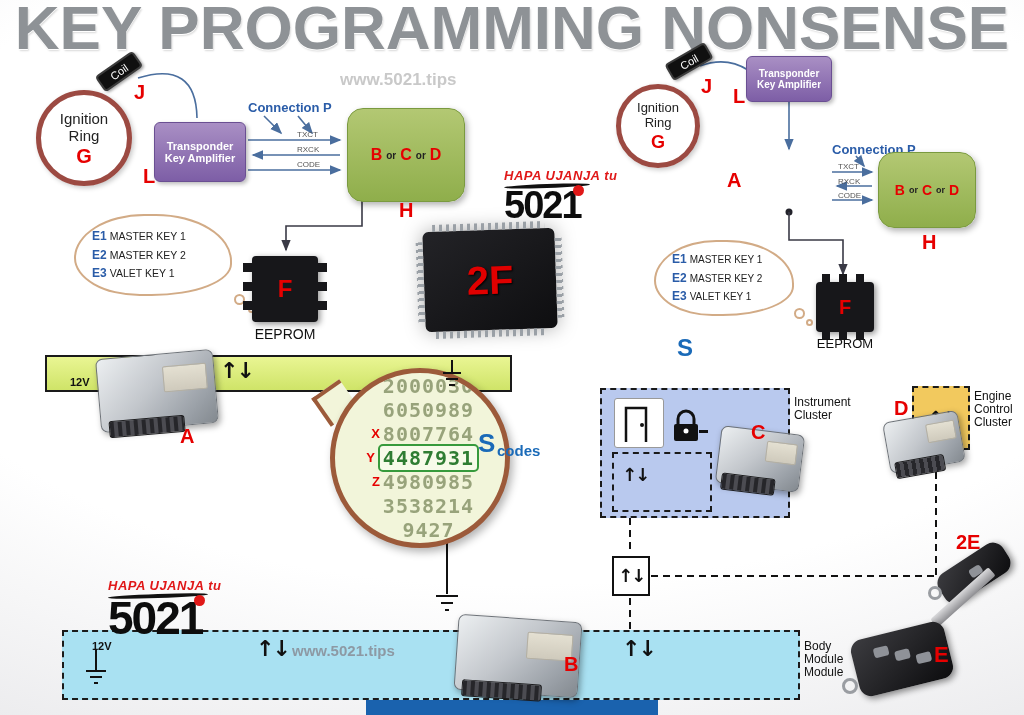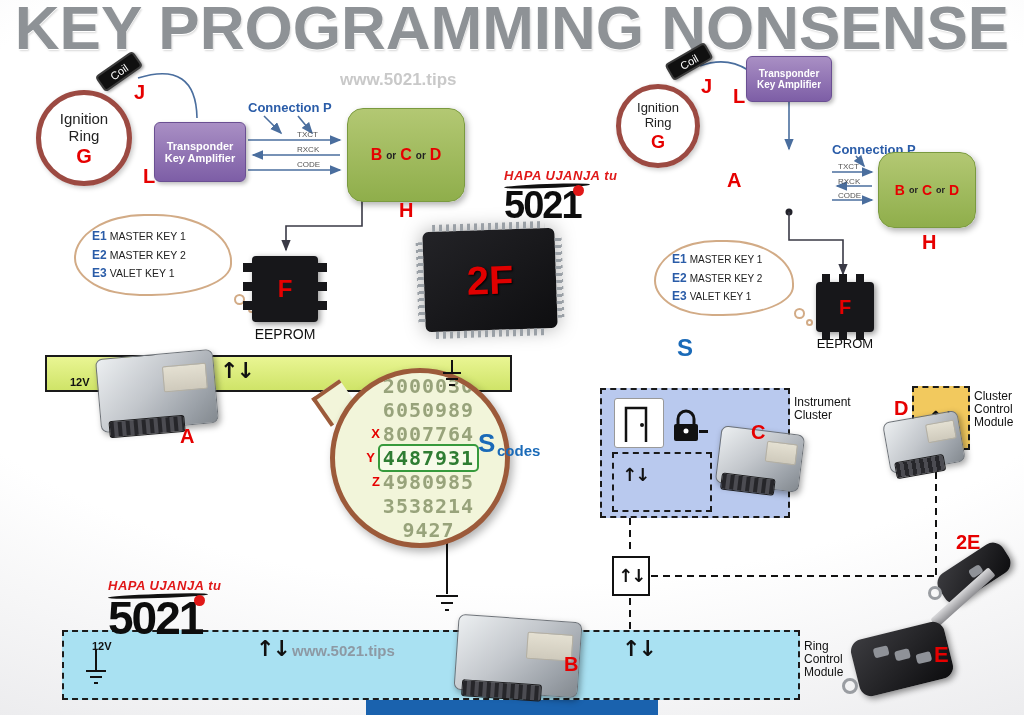--- a/index.html
+++ b/index.html
@@ -306,21 +306,21 @@
   <div class="abs innerdash" style="left:612px;top:452px;width:100px;height:60px"></div>
   <div class="abs ud" style="left:622px;top:466px;font-size:18px">↑↓</div>
   <div class="abs ecu" style="left:718px;top:430px;width:84px;height:58px;transform:rotate(7deg);z-index:4"></div>
   <div class="abs redlbl" style="left:751px;top:422px">C</div>
   <div class="abs modlbl" style="left:794px;top:396px;width:80px">Instrument Cluster</div>
 
   <div class="abs ybox" style="left:912px;top:386px;width:58px;height:64px">
     <span class="ud" style="font-size:18px">↑↓</span>
   </div>
   <div class="abs redlbl" style="left:894px;top:398px">D</div>
-  <div class="abs modlbl" style="left:974px;top:390px;width:50px">Cluster Control Module</div>
+  <div class="abs modlbl" style="left:974px;top:390px;width:50px">Engine Control Cluster</div>
   <div class="abs ecu" style="left:886px;top:416px;width:76px;height:52px;transform:rotate(-10deg);z-index:4"></div>
 
   <div class="abs relay" style="left:612px;top:556px;width:38px;height:40px">
     <span class="ud" style="font-size:18px">↑↓</span>
   </div>
 
   <div class="fob" style="left:926px;top:540px;width:95px;height:72px">
     <div class="fbody" style="left:10px;top:16px;width:76px;height:34px;transform:rotate(-33deg)">
       <div class="fbtn" style="left:34px;top:12px;width:13px;height:9px"></div>
     </div>
@@ -345,21 +345,21 @@
     <span class="num"><span>5021</span><span class="dot"></span></span>
   </div>
 
   <div class="abs cyan" style="left:62px;top:630px;width:738px;height:70px"></div>
   <div class="abs v12" style="left:92px;top:640px">12V</div>
   <div class="abs ud" style="left:256px;top:638px;font-size:22px">↑↓</div>
   <div class="abs wm-body" style="left:292px;top:642px">www.5021.tips</div>
   <div class="abs ecu" style="left:456px;top:618px;width:124px;height:76px;transform:rotate(4deg);z-index:4"></div>
   <div class="abs redlbl" style="left:564px;top:654px">B</div>
   <div class="abs ud" style="left:622px;top:638px;font-size:22px">↑↓</div>
-  <div class="abs modlbl" style="left:804px;top:640px;width:66px">Ring Control Module</div>
+  <div class="abs modlbl" style="left:804px;top:640px;width:66px">Body Module Module</div>
   <div class="abs bbar" style="left:366px;top:700px;width:292px;height:15px"></div>
 
   <svg class="lines two" width="1024" height="715" viewBox="0 0 1024 715">
     <path class="pline" d="M452,360 L452,372 M443,373 L461,373 M446,379 L458,379 M449,385 L455,385"></path>
     <path class="pline" d="M96,650 L96,670 M86,671 L106,671 M90,677 L102,677 M94,683 L98,683"></path>
   </svg>
 
 </div>
 
 </body></html>

